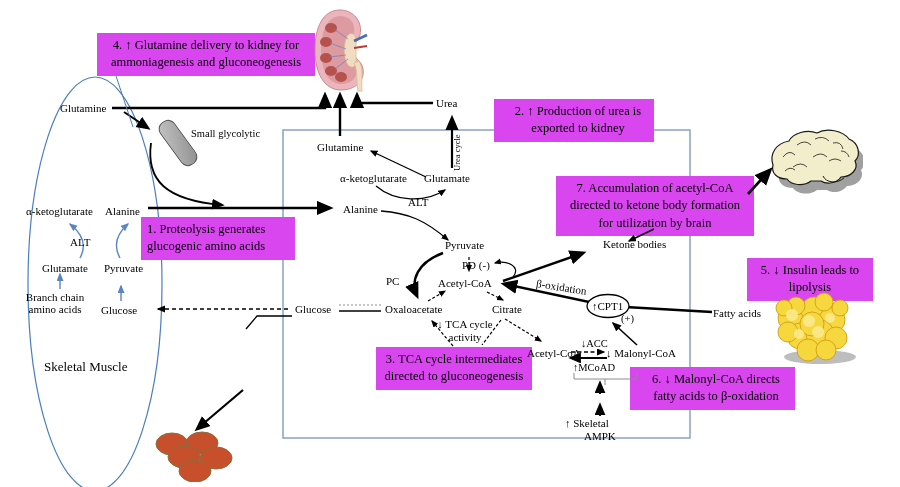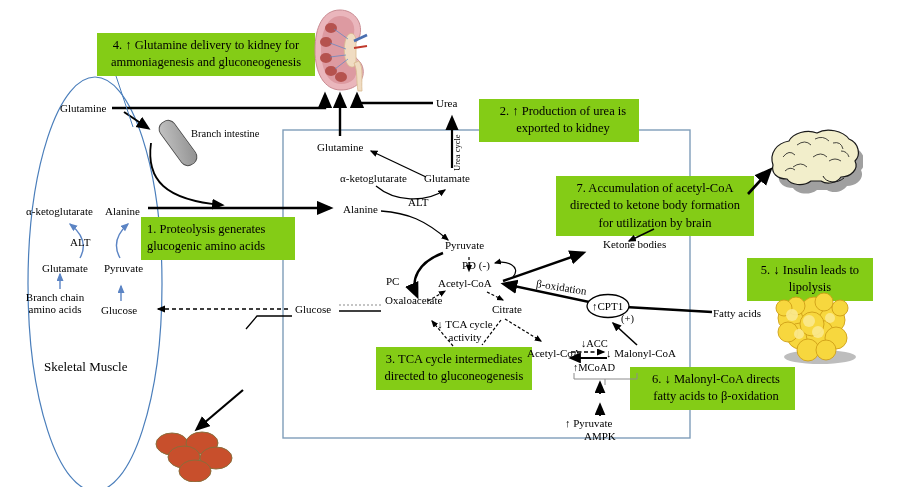--- a/index.html
+++ b/index.html
@@ -3,36 +3,36 @@
 <meta charset="utf-8">
 <style>
   html,body{margin:0;padding:0;background:#fff;}
   #stage{position:relative;width:900px;height:487px;background:#fff;overflow:hidden;
          font-family:"Liberation Serif",serif;color:#000;}
   svg{position:absolute;left:0;top:0;}
   .layer{position:absolute;left:0;top:0;width:900px;height:487px;pointer-events:none;}
   .lbl{position:absolute;font-size:11px;white-space:nowrap;line-height:1.1;}
   .sm{font-size:11px;}
   .xs{font-size:10.5px;}
-  .note{position:absolute;background:#84cc16;padding:4px 6px;font-size:12.5px;
+  .note{position:absolute;background:#d946ef;padding:4px 6px;font-size:12.5px;
         line-height:1.38;text-align:center;}
   .ctr{text-align:center;}
 </style>
 </head>
 <body>
 
 <div id="stage">
 
   <svg class="layer" width="900" height="487">
     <ellipse cx="95" cy="284" rx="67" ry="207" fill="none" stroke="#4a7ebb" stroke-width="1.2"></ellipse>
     <rect x="283" y="130" width="407" height="308" fill="none" stroke="#7f9db9" stroke-width="1.4"></rect>
   </svg>
 
   <div class="note" style="left:97px;top:33px;width:206px;">4. ↑ Glutamine delivery to kidney for ammoniagenesis and gluconeogenesis</div>
-  <div class="note" style="left:479px;top:99px;width:140px;padding-left:14px;">2. ↑ Production of urea is exported to kidney</div>
+  <div class="note" style="left:494px;top:99px;width:140px;padding-left:14px;">2. ↑ Production of urea is exported to kidney</div>
   <div class="note" style="left:556px;top:176px;width:186px;">7. Accumulation of acetyl-CoA directed to ketone body formation for utilization by brain</div>
   <div class="note" style="left:747px;top:258px;width:114px;">5. ↓ Insulin leads to lipolysis</div>
   <div class="note" style="left:141px;top:217px;width:142px;text-align:left;">1. Proteolysis generates glucogenic amino acids</div>
   <div class="note" style="left:376px;top:347px;width:144px;">3. TCA cycle intermediates directed to gluconeogenesis</div>
   <div class="note" style="left:630px;top:367px;width:146px;padding-left:13px;">6. ↓ Malonyl-CoA directs fatty acids to β-oxidation</div>
 
   <svg style="left:310px;top:7px;" width="64" height="86" viewBox="0 0 64 86">
     <path d="M30,3 C13,3 5,20 5,43 C5,66 14,83 31,83 C45,83 55,74 53,62 C52,54 45,52 43,46 C41,40 47,36 50,28 C53,14 43,3 30,3 Z" fill="#eab6bc" stroke="#c98b92" stroke-width="1"></path>
     <path d="M30,9 C18,9 11,24 11,43 C11,62 18,77 31,77 C42,77 48,70 46,61 C45,54 39,52 37,45 C35,38 41,34 44,27 C46,15 39,9 30,9 Z" fill="#dd9aa1"></path>
     <ellipse cx="21" cy="21" rx="6" ry="5" fill="#b5524e"></ellipse>
@@ -168,32 +168,32 @@
   <div class="lbl" style="left:317px;top:141px;">Glutamine</div>
   <div class="lbl" style="left:340px;top:172px;">α-ketoglutarate</div>
   <div class="lbl" style="left:424px;top:172px;">Glutamate</div>
   <div class="lbl sm" style="left:408px;top:196px;">ALT</div>
   <div class="lbl" style="left:343px;top:203px;">Alanine</div>
   <div class="lbl" style="left:436px;top:148px;font-size:8.5px;transform:rotate(-90deg);width:44px;text-align:center;">Urea cycle</div>
   <div class="lbl" style="left:445px;top:239px;">Pyruvate</div>
   <div class="lbl sm" style="left:462px;top:259px;">PD (-)</div>
   <div class="lbl" style="left:438px;top:277px;">Acetyl-CoA</div>
   <div class="lbl sm" style="left:386px;top:275px;">PC</div>
-  <div class="lbl" style="left:385px;top:294px;">Oxaloacetate</div>
+  <div class="lbl" style="left:385px;top:303px;">Oxaloacetate</div>
   <div class="lbl" style="left:492px;top:303px;">Citrate</div>
   <div class="lbl sm ctr" style="left:432px;top:318px;width:66px;line-height:1.2;"><span>↓ TCA cycle</span><br><span>activity</span></div>
   <div class="lbl" style="left:295px;top:303px;">Glucose</div>
   <div class="lbl sm" style="left:536px;top:281px;transform:rotate(9deg);">β-oxidation</div>
   <div class="lbl sm" style="left:592px;top:300px;">↑CPT1</div>
   <div class="lbl xs" style="left:621px;top:313px;">(+)</div>
   <div class="lbl sm" style="left:527px;top:347px;">Acetyl-CoA</div>
   <div class="lbl xs" style="left:581px;top:338px;">↓ACC</div>
   <div class="lbl sm" style="left:606px;top:347px;">↓ Malonyl-CoA</div>
   <div class="lbl xs" style="left:573px;top:362px;">↑MCoAD</div>
   <div class="lbl sm" style="left:584px;top:394px;margin-top:36px;">AMPK</div>
-  <div class="lbl sm" style="left:565px;top:417px;">↑ Pyruvate</div>
+  <div class="lbl sm" style="left:565px;top:417px;">↑ Skeletal</div>
 
   <div class="lbl" style="left:436px;top:97px;">Urea</div>
   <div class="lbl" style="left:603px;top:238px;">Ketone bodies</div>
   <div class="lbl" style="left:713px;top:307px;">Fatty acids</div>
-  <div class="lbl xs" style="left:191px;top:128px;">Branch intestine</div>
+  <div class="lbl xs" style="left:191px;top:128px;">Small glycolytic</div>
 
 </div>
 
 </body></html>

